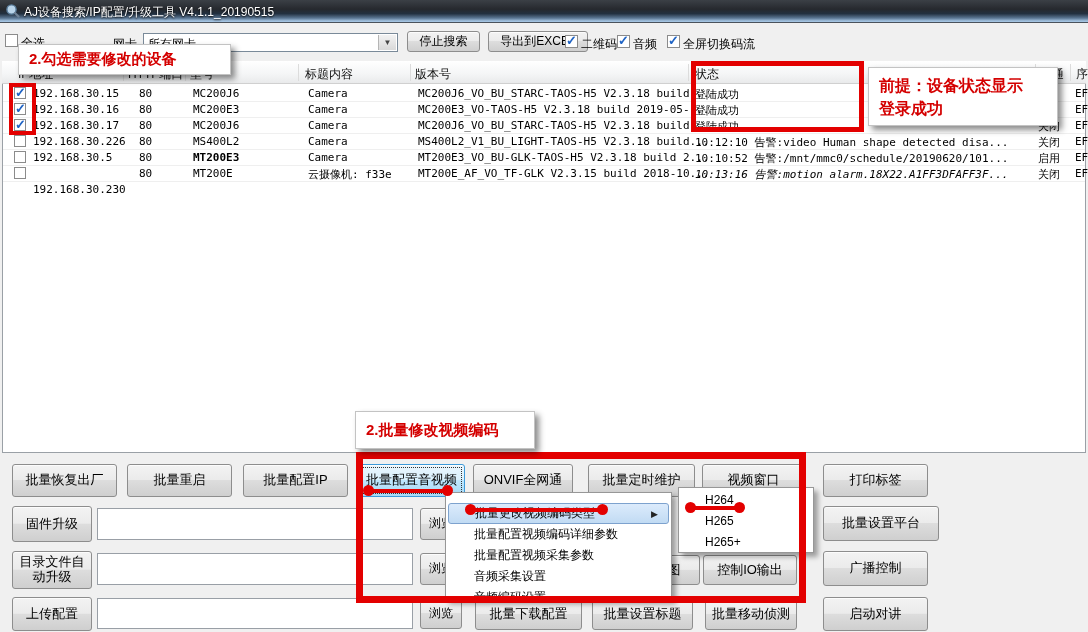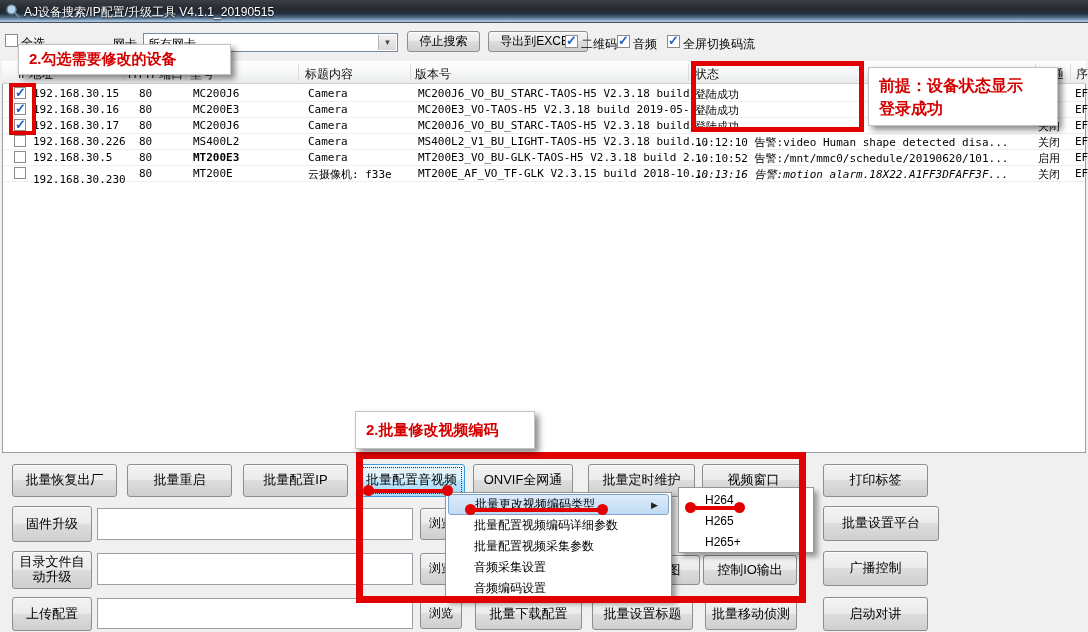--- a/index.html
+++ b/index.html
@@ -167,21 +167,21 @@
   <span class="abs tcell" style="left:190px;top:2px;font-weight:bold;">MT200E3</span>
   <span class="abs tcell" style="left:305px;top:2px;">Camera</span>
   <span class="abs tcell" style="left:415px;top:2px;">MT200E3_VO_BU-GLK-TAOS-H5 V2.3.18 build 2...</span>
   <span class="abs tcell" style="left:692px;top:2px;">10:10:52 告警:/mnt/mmc0/schedule/20190620/101...</span>
   <span class="abs tcell" style="left:1035px;top:2px;">启用</span>
   <span class="abs tcell" style="left:1072px;top:2px;">EF</span>
 </div>
 
 <div class="abs trow" style="top:165px;">
   <div class="abs chk rowchk" style="left:11px;top:2px;"></div>
-  <span class="abs tcell" style="left:30px;top:8px;">192.168.30.230</span>
+  <span class="abs tcell" style="left:30px;top:18px;">192.168.30.230</span>
   <span class="abs tcell" style="left:136px;top:2px;">80</span>
   <span class="abs tcell" style="left:190px;top:2px;">MT200E</span>
   <span class="abs tcell" style="left:305px;top:2px;">云摄像机: f33e</span>
   <span class="abs tcell" style="left:415px;top:2px;">MT200E_AF_VO_TF-GLK V2.3.15 build 2018-10...</span>
   <span class="abs tcell" style="left:692px;top:2px;font-style:italic;">10:13:16 告警:motion alarm.18X22.A1FF3DFAFF3F...</span>
   <span class="abs tcell" style="left:1035px;top:2px;">关闭</span>
   <span class="abs tcell" style="left:1072px;top:2px;">EF</span>
 </div>
 
 <div class="abs btn" style="left:12px;top:464px;width:105px;height:33px;">
@@ -250,21 +250,21 @@
 <div class="abs btn" style="left:592px;top:599px;width:101px;height:31px;">
     <span>批量设置标题</span>
   </div>
 <div class="abs btn" style="left:705px;top:599px;width:92px;height:31px;">
     <span>批量移动侦测</span>
   </div>
 <div class="abs btn" style="left:823px;top:597px;width:105px;height:34px;">
     <span>启动对讲</span>
   </div>
 
-<div class="abs menu" style="left:445px;top:492px;width:227px;height:108px;padding-top:1px;box-sizing:border-box;">
+<div class="abs menu" style="left:445px;top:492px;width:227px;height:108px;padding-top:10px;box-sizing:border-box;">
   <div class="mitem hl">
     <span>批量更改视频编码类型</span>
     <span class="marrow">▶</span>
   </div>
   <div class="mitem">
       <span>批量配置视频编码详细参数</span>
     </div>
   <div class="mitem">
       <span>批量配置视频采集参数</span>
     </div>

